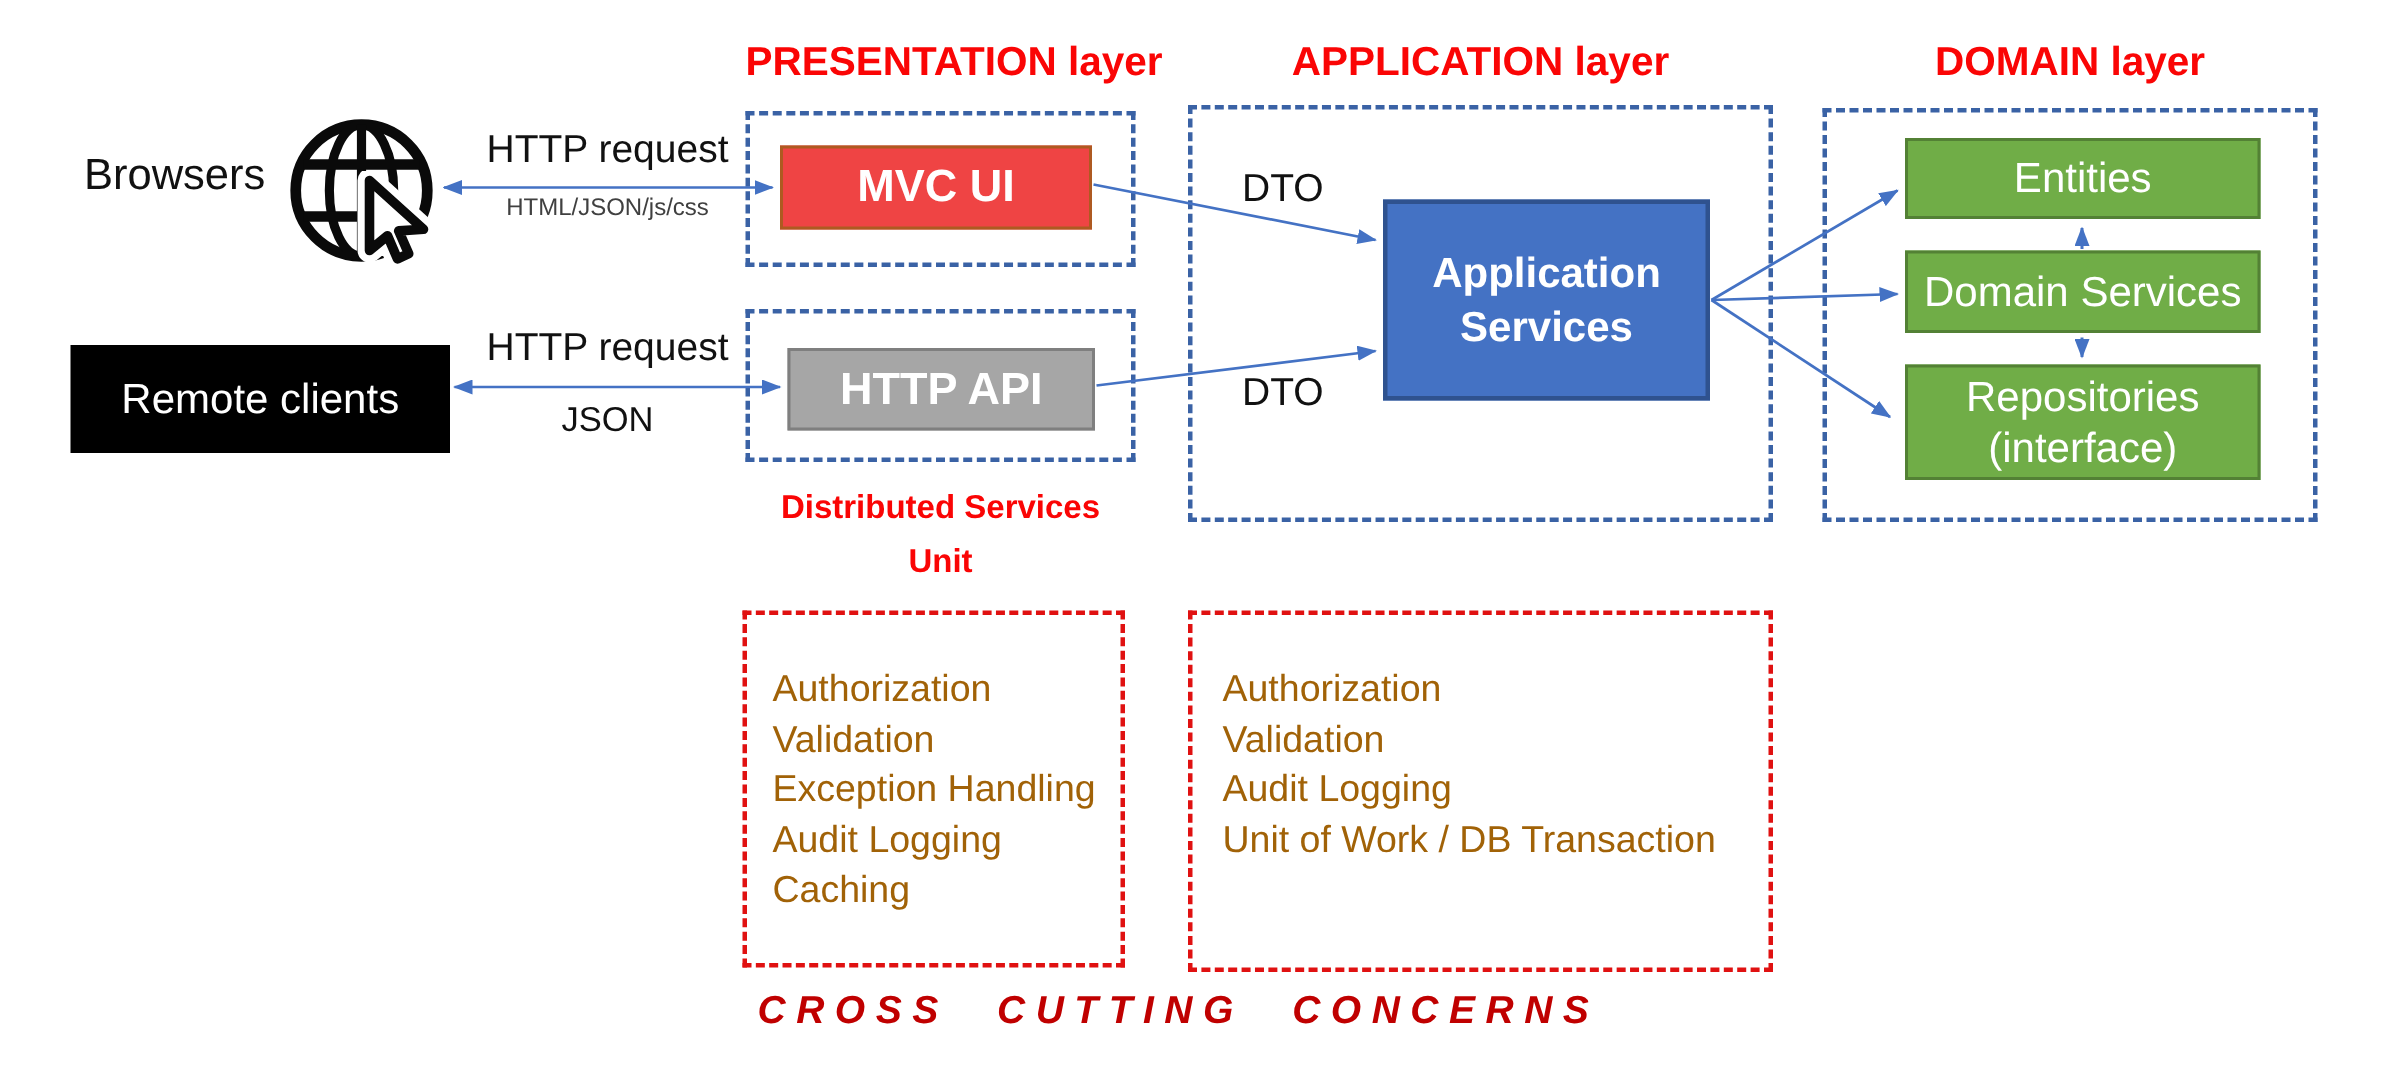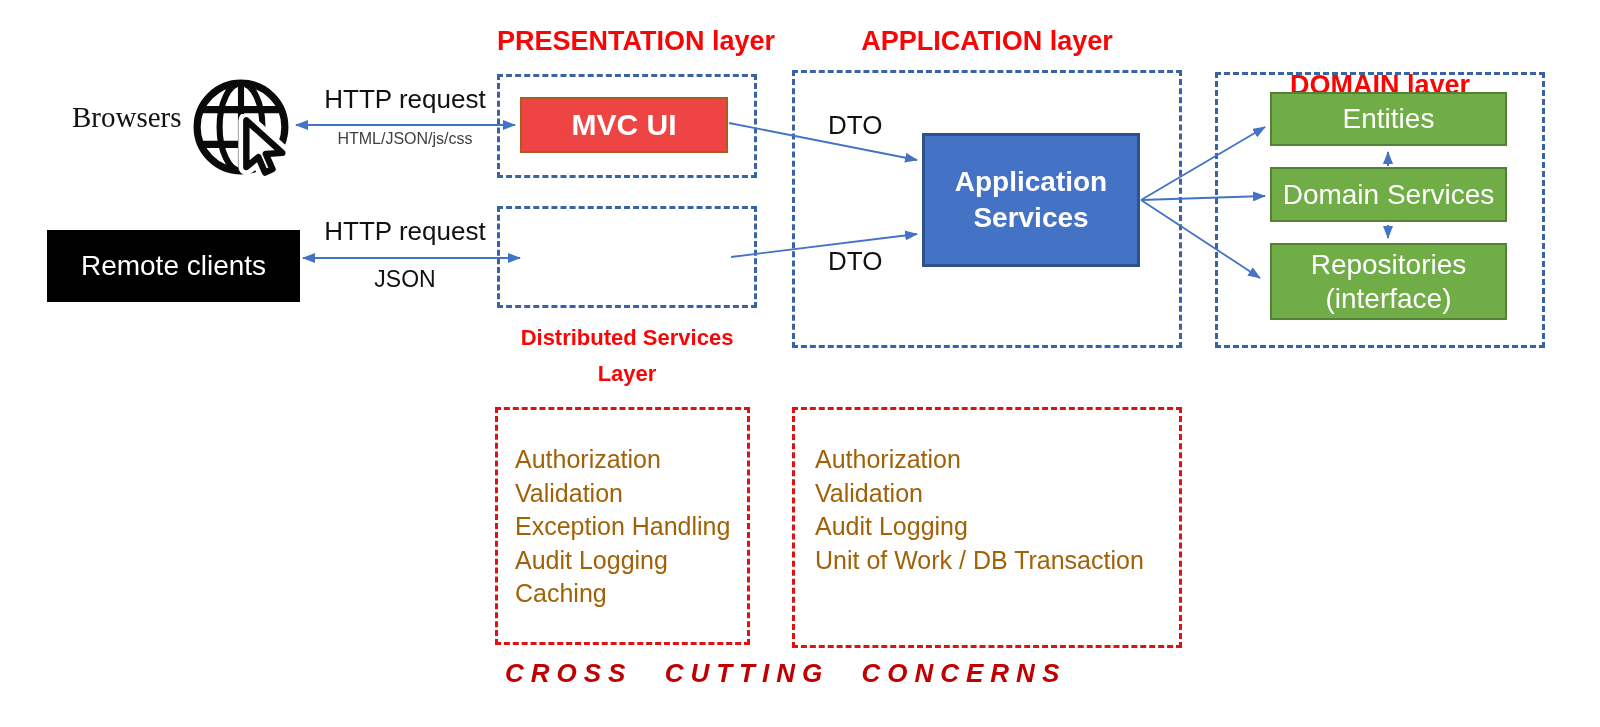--- a/index.html
+++ b/index.html
@@ -52,28 +52,28 @@
 
   svg.overlay { position:absolute; left:0; top:0; pointer-events:none; }
 </style>
 </head>
 <body>
 
 <div id="canvas">
 
   <div class="abs layer-title" style="left:497px; top:26px; width:260px;">PRESENTATION layer</div>
   <div class="abs layer-title" style="left:792px; top:26px; width:390px;">APPLICATION layer</div>
-  <div class="abs layer-title" style="left:1215px; top:26px; width:330px;margin-top:44px;">DOMAIN layer</div>
+  <div class="abs layer-title" style="left:1215px; top:26px; width:330px;">DOMAIN layer</div>
 
   <div class="abs dash-blue" style="left:497px; top:74px;  width:260px; height:104px;"></div>
   <div class="abs dash-blue" style="left:497px; top:206px; width:260px; height:102px;"></div>
   <div class="abs dash-blue" style="left:792px; top:70px;  width:390px; height:278px;"></div>
   <div class="abs dash-blue" style="left:1215px; top:72px; width:330px; height:276px;"></div>
 
-  <div class="abs browsers-label" style="left:72px; top:101px;font-family:Liberation Serif, serif;">Browsers</div>
+  <div class="abs browsers-label" style="left:56px; top:101px;">Browsers</div>
 
   <svg class="abs" style="left:190px; top:76px;" width="102" height="102" viewBox="0 0 100 100">
     <circle cx="50" cy="50" r="43" fill="none" stroke="#0a0a0a" stroke-width="7"></circle>
     <ellipse cx="50" cy="50" rx="21" ry="43" fill="none" stroke="#0a0a0a" stroke-width="6"></ellipse>
     <line x1="50" y1="7" x2="50" y2="93" stroke="#0a0a0a" stroke-width="6"></line>
     <line x1="12" y1="33" x2="88" y2="33" stroke="#0a0a0a" stroke-width="7"></line>
     <line x1="12" y1="67" x2="88" y2="67" stroke="#0a0a0a" stroke-width="7"></line>
   </svg>
 
   <svg class="abs" style="left:233px; top:114px;" width="64" height="66" viewBox="0 0 24 24">
@@ -89,36 +89,39 @@
   <div class="abs small-label" style="left:300px; top:130px; width:210px; text-align:center;">HTML/JSON/js/css</div>
   <div class="abs plain-label" style="left:300px; top:216px; width:210px; text-align:center;">HTTP request</div>
   <div class="abs mid-label" style="left:300px; top:266px; width:210px; text-align:center;">JSON</div>
 
   <div class="abs plain-label" style="left:828px; top:110px;">DTO</div>
   <div class="abs plain-label" style="left:828px; top:246px;">DTO</div>
 
   <div class="abs comp mvc" style="left:520px; top:97px; width:208px; height:56px;">
     <span>MVC UI</span>
   </div>
+  <div class="abs comp api" style="left:525px; top:232px; width:205px; height:55px;">
+    <span>HTTP API</span>
+  </div>
   <div class="abs comp appsvc" style="left:922px; top:133px; width:218px; height:134px;">
     <span>Application Services</span>
   </div>
   <div class="abs comp green" style="left:1270px; top:92px; width:237px; height:54px;">
     <span>Entities</span>
   </div>
   <div class="abs comp green" style="left:1270px; top:167px; width:237px; height:55px;">
     <span>Domain Services</span>
   </div>
   <div class="abs comp green" style="left:1270px; top:243px; width:237px; height:77px;">
     <span>Repositories (interface)</span>
   </div>
 
   <div class="abs distributed-title" style="left:487px; top:320px; width:280px;">
     <div>Distributed Services</div>
-    <div>Layer</div>
+    <div>Unit</div>
   </div>
 
   <div class="abs dash-red" style="left:495px; top:407px; width:255px; height:238px;">
     <div class="concern-list" style="padding:33px 0 0 17px;">
         <div class="concern-item">Authorization</div>
         <div class="concern-item">Validation</div>
         <div class="concern-item">Exception Handling</div>
         <div class="concern-item">Audit Logging</div>
         <div class="concern-item">Caching</div>
       </div>

